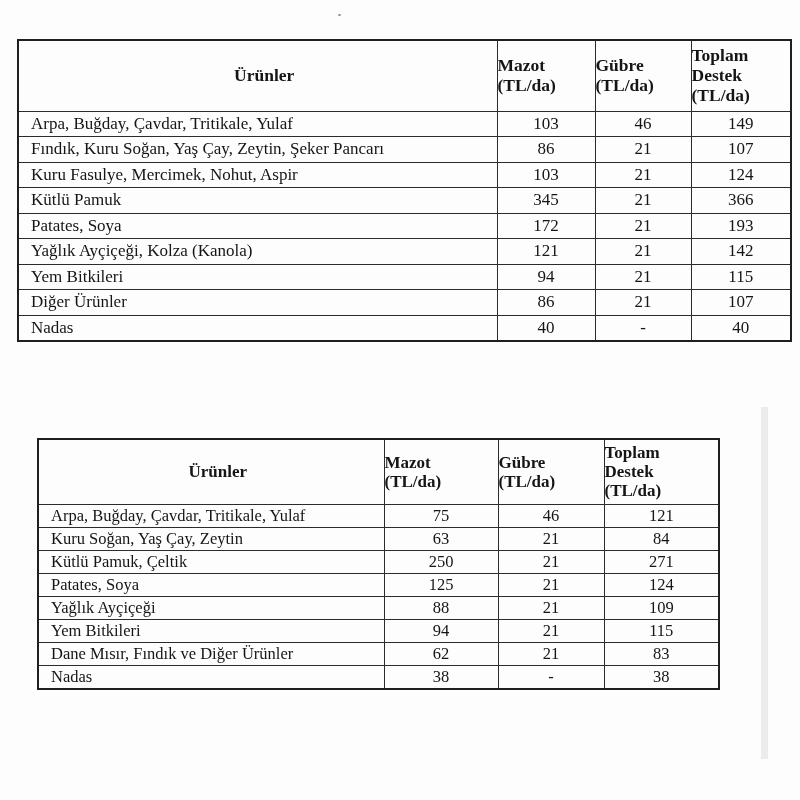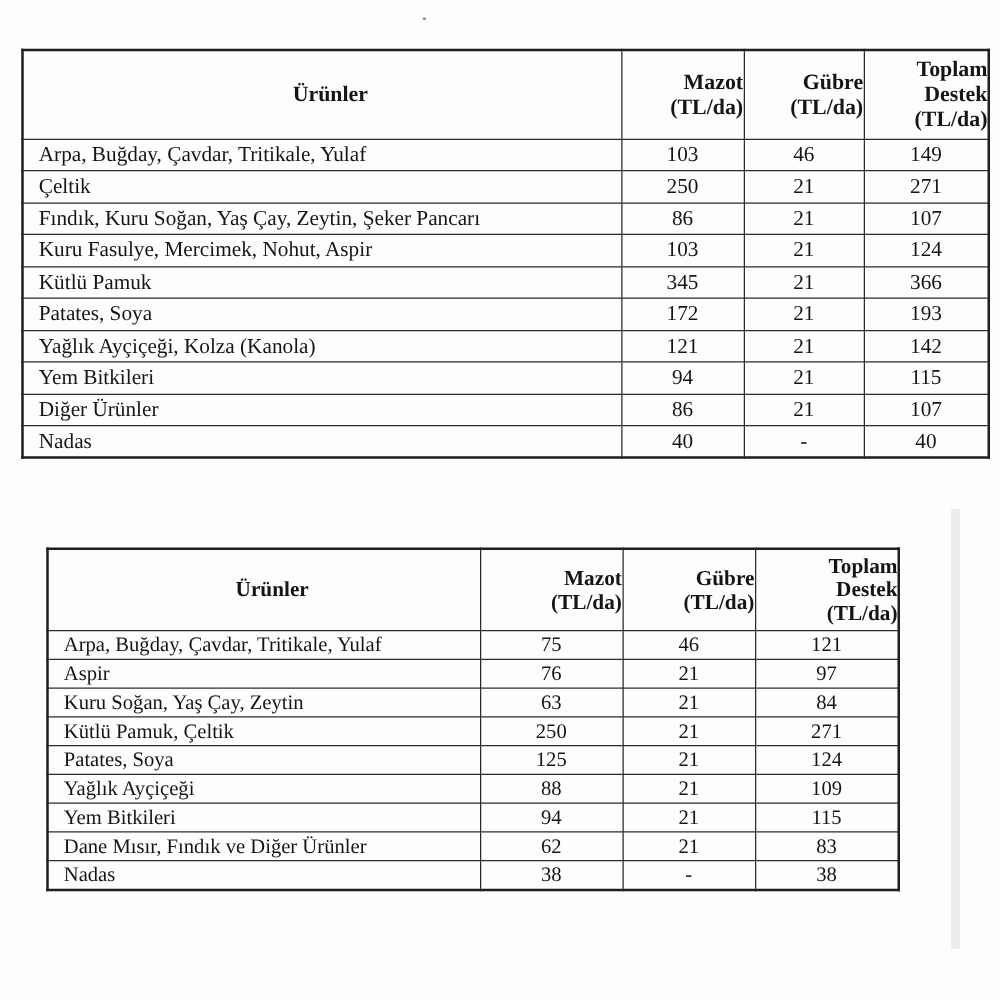--- a/index.html
+++ b/index.html
@@ -28,21 +28,21 @@
     table-layout: fixed;
   }
   th, td {
     border: 1.5px solid #2b2b2b;
     overflow: hidden;
   }
   .t { border: 2px solid #1f1f1f; }
 
   thead th {
     font-weight: bold;
-    text-align: right;
+    text-align: left;
     vertical-align: middle;
     white-space: pre-line;
     line-height: 1.12;
   }
   .th-products { text-align: center; padding-left: 13px; }
 
   td { vertical-align: middle; white-space: nowrap; }
   .td-product { text-align: left; padding-left: 12px; margin-top: 11px; }
   .td-num { text-align: center; }
 
@@ -84,26 +84,20 @@
       </tr>
     </thead>
     <tbody>
         <tr>
           <td class="td-product">Arpa, Buğday, Çavdar, Tritikale, Yulaf</td>
           <td class="td-num">103</td>
           <td class="td-num">46</td>
           <td class="td-num">149</td>
         </tr>
         <tr>
-          <td class="td-product">Çeltik</td>
-          <td class="td-num">250</td>
-          <td class="td-num">21</td>
-          <td class="td-num">271</td>
-        </tr>
-        <tr>
           <td class="td-product">Fındık, Kuru Soğan, Yaş Çay, Zeytin, Şeker Pancarı</td>
           <td class="td-num">86</td>
           <td class="td-num">21</td>
           <td class="td-num">107</td>
         </tr>
         <tr>
           <td class="td-product">Kuru Fasulye, Mercimek, Nohut, Aspir</td>
           <td class="td-num">103</td>
           <td class="td-num">21</td>
           <td class="td-num">124</td>
@@ -167,26 +161,20 @@
       </tr>
     </thead>
     <tbody>
         <tr>
           <td class="td-product">Arpa, Buğday, Çavdar, Tritikale, Yulaf</td>
           <td class="td-num">75</td>
           <td class="td-num">46</td>
           <td class="td-num">121</td>
         </tr>
         <tr>
-          <td class="td-product">Aspir</td>
-          <td class="td-num">76</td>
-          <td class="td-num">21</td>
-          <td class="td-num">97</td>
-        </tr>
-        <tr>
           <td class="td-product">Kuru Soğan, Yaş Çay, Zeytin</td>
           <td class="td-num">63</td>
           <td class="td-num">21</td>
           <td class="td-num">84</td>
         </tr>
         <tr>
           <td class="td-product">Kütlü Pamuk, Çeltik</td>
           <td class="td-num">250</td>
           <td class="td-num">21</td>
           <td class="td-num">271</td>

